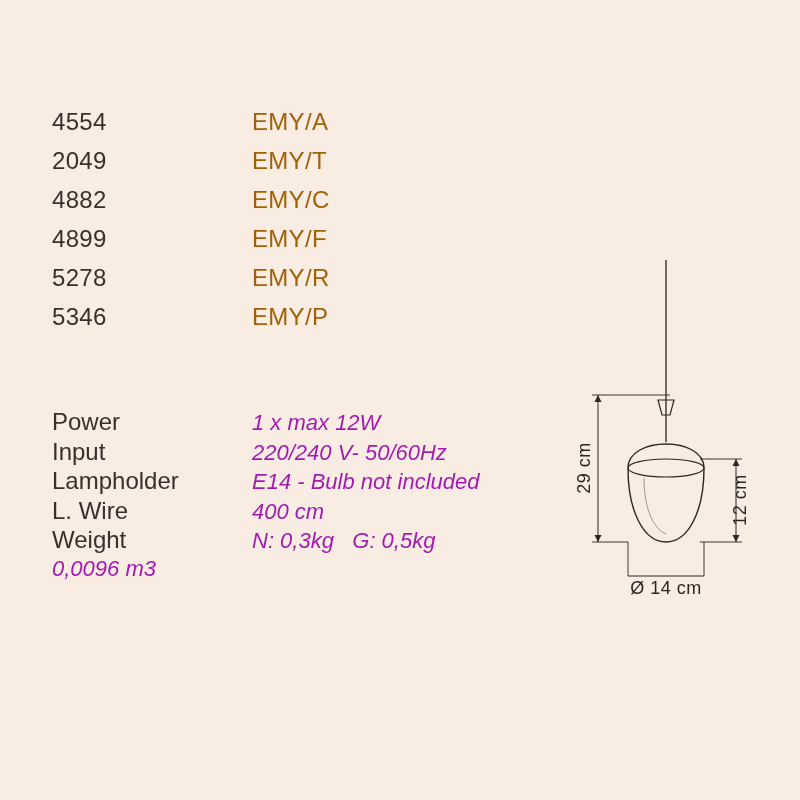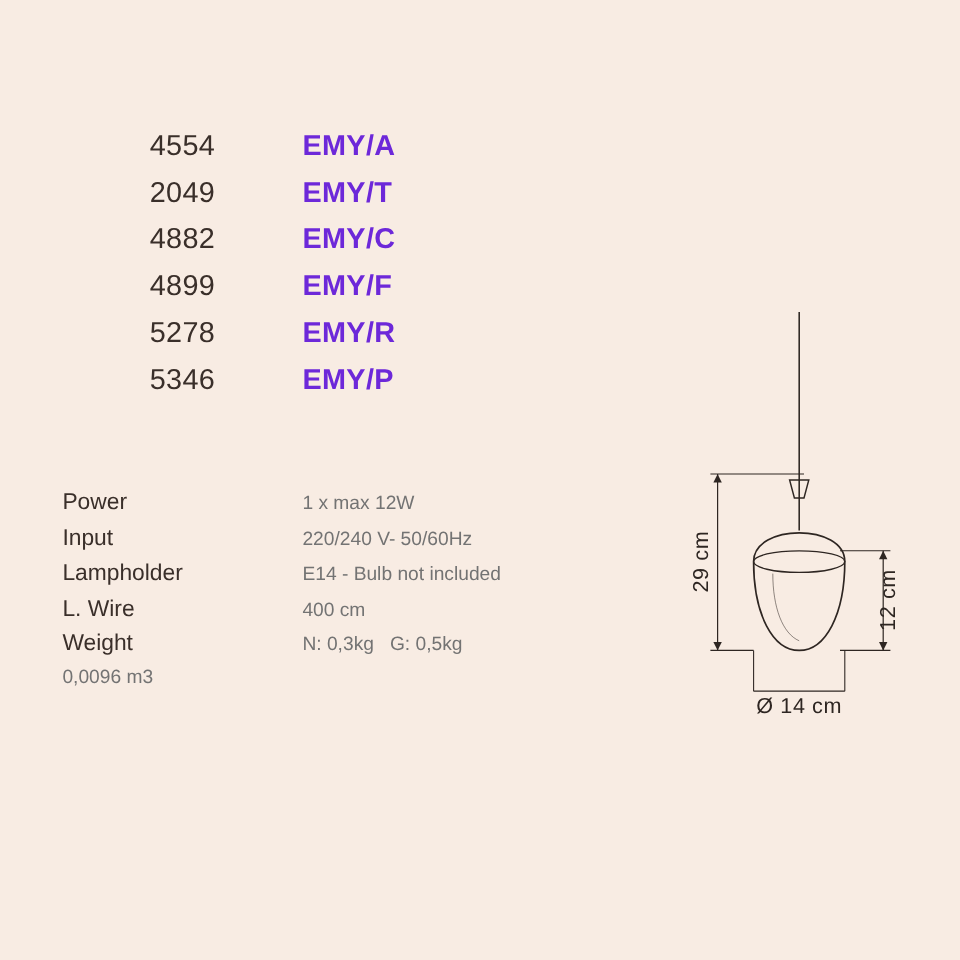--- a/index.html
+++ b/index.html
@@ -31,50 +31,49 @@
   .code-row {
     display: flex;
     align-items: baseline;
     height: 39px;
   }
   .code-num {
     width: 200px;
     font-size: 24px;
     letter-spacing: 0.3px;
     color: #3a2f2a;
-    text-align: center;
   }
   .code-name {
     font-size: 24px;
     letter-spacing: 0.3px;
-    color: #6d28d9;
-    font-weight: bold;
+    color: #a16207;
   }
 
   
   .specs {
     position: absolute;
     left: 52px;
     top: 408px;
     width: 460px;
   }
   .spec-row {
     display: flex;
     align-items: baseline;
     height: 29.5px;
   }
   .spec-label {
     width: 200px;
-    font-size: 19px;
+    font-size: 24px;
     color: #3a2f2a;
   }
   .spec-value {
-    font-size: 16px;
-    color: #737373;
+    font-size: 22px;
+    color: #a21caf;
     white-space: pre;
+    font-style: italic;
   }
 
   
   .drawing {
     position: absolute;
     left: 570px;
     top: 250px;
     width: 220px;
     height: 370px;
   }

